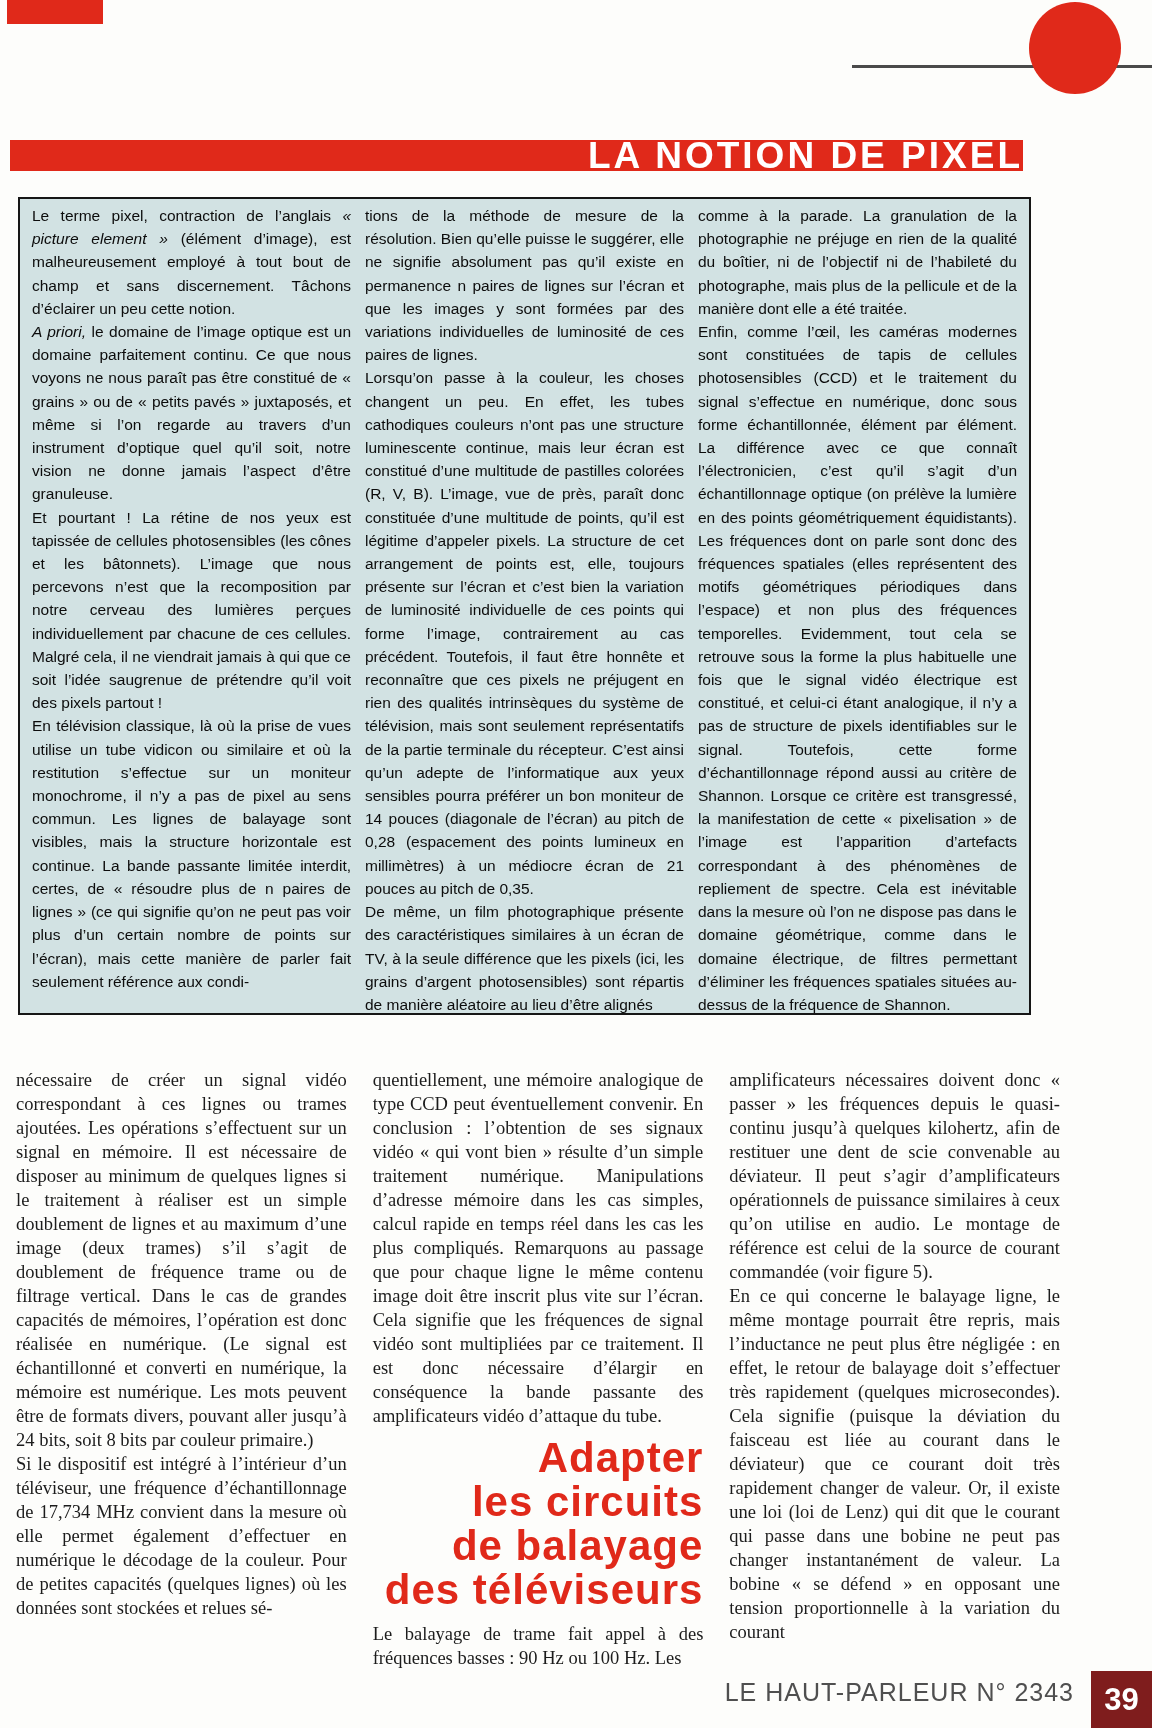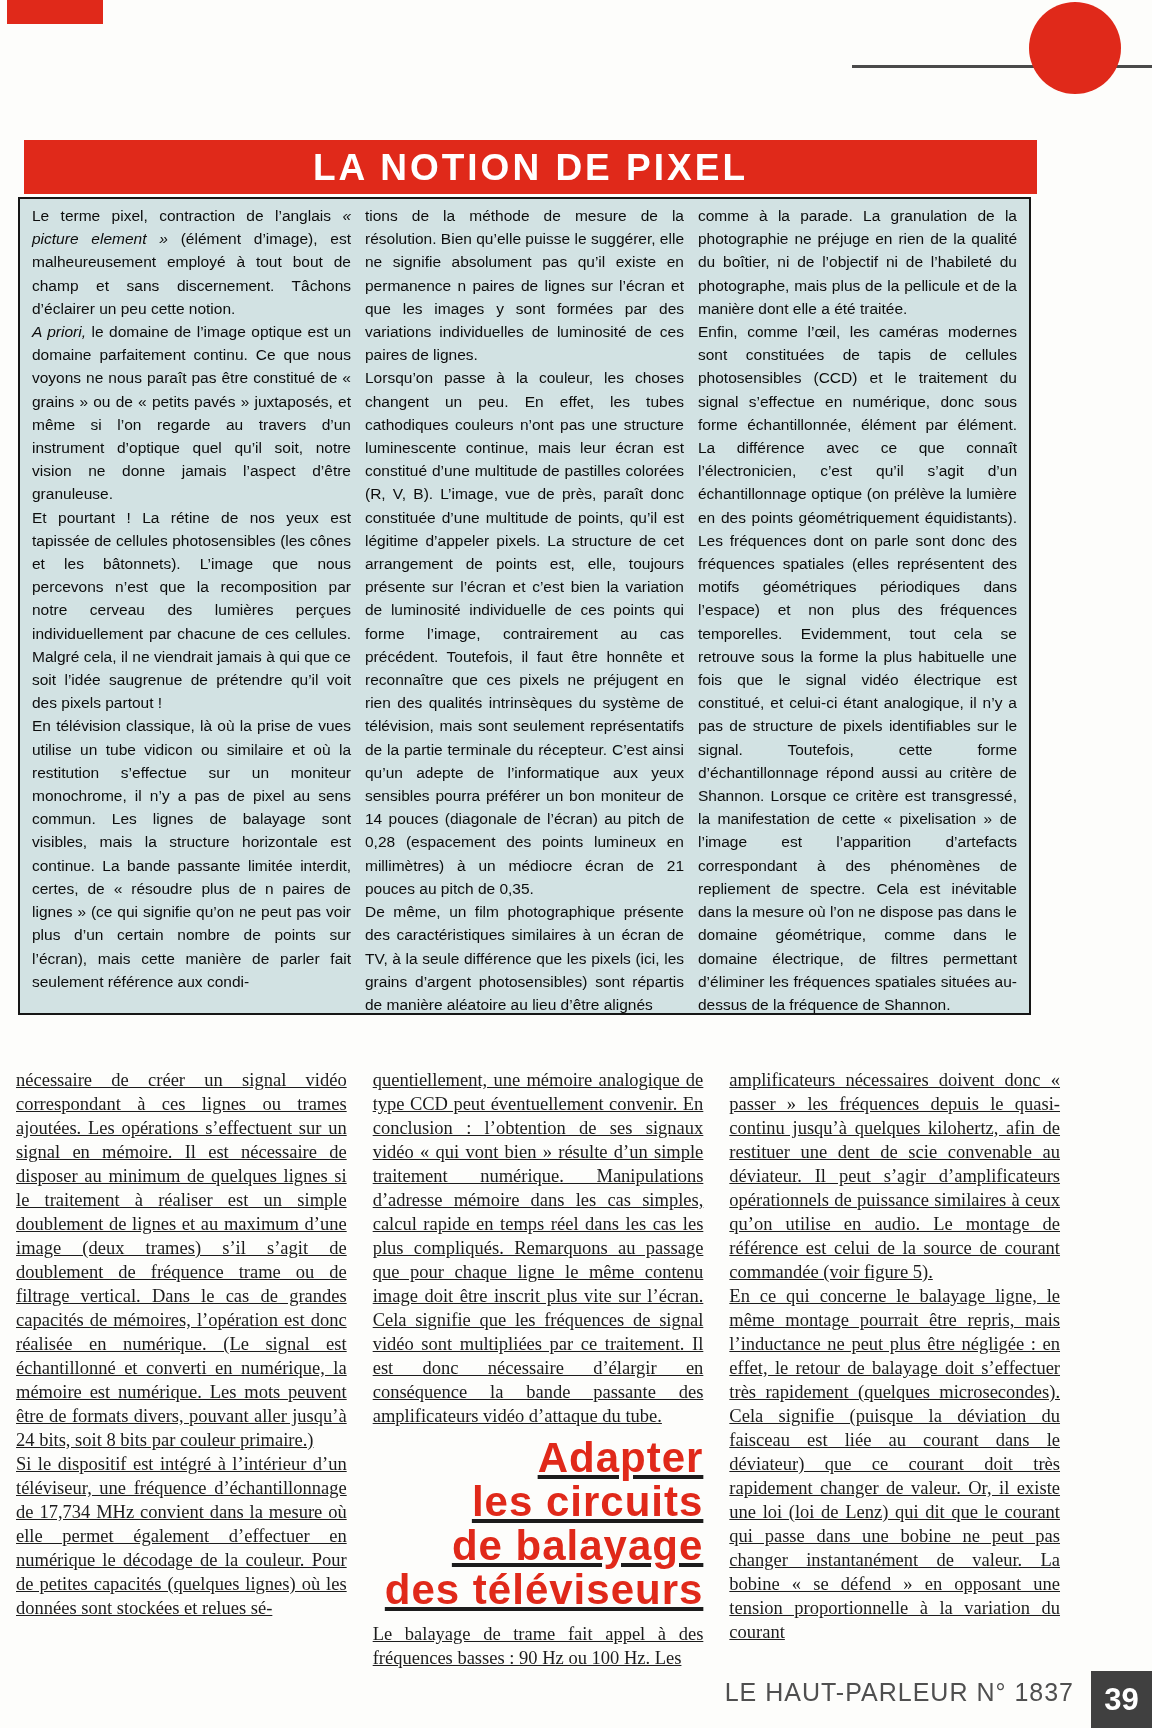--- a/index.html
+++ b/index.html
@@ -23,23 +23,23 @@
   .logo-rule{position:absolute;left:852px;top:65px;width:300px;height:3px;background:#4a4a4a;z-index:1;}
   .logo-circle{position:absolute;left:1029px;top:2px;width:92px;height:92px;border-radius:50%;background:var(--accent);z-index:2;}
   .logo-text{
     position:absolute;left:849px;top:2px;z-index:3;
     font-size:62px;font-weight:bold;letter-spacing:-1px;
     color:var(--logo-gray);
     text-shadow:-3px 3px 0 var(--logo-teal);
   }
   
   .banner{
-    position:absolute;left:24px;top:140px;width:1013px;height:54px;
+    position:absolute;left:10px;top:140px;width:1013px;height:31px;
     background:var(--accent);
-    display:flex;align-items:center;justify-content:center;
+    display:flex;align-items:center;justify-content:flex-end;
   }
   .banner-title{
     color:#ffffff;font-weight:bold;font-size:37px;letter-spacing:3px;line-height:1;
   }
   
   .intro-box{
     position:absolute;left:18px;top:197px;width:1013px;height:818px;
     background:var(--box-bg);border:2px solid #161616;
     padding:5px 12px;display:flex;gap:14px;overflow:hidden;
   }
@@ -48,36 +48,36 @@
   }
   .intro-col p{margin:0;}
   .it{font-style:italic;}
   
   .body-section{
     position:absolute;left:16px;top:1068px;width:1044px;
     display:flex;gap:26px;
     font-family:"Liberation Serif",serif;font-size:18.5px;line-height:24px;
     color:#1c1c1c;text-align:justify;
   }
-  .body-col{flex:1;text-decoration:underline;}
+  .body-col{flex:1;}
   .body-col p{margin:0;}
   .section-heading{
     font-family:"Liberation Sans",sans-serif;
     font-size:42px;line-height:44px;font-weight:bold;
     color:var(--accent);letter-spacing:1px;text-align:right;
     margin:8px 0 10px 0;
   }
   
   .footer-journal{
     position:absolute;right:78px;top:1678px;
     font-size:25px;letter-spacing:1px;color:var(--footer-gray);
   }
   .page-badge{
     position:absolute;left:1091px;top:1671px;width:61px;height:57px;
-    background:#404040;color:#ffffff;
+    background:#7f1d1d;color:#ffffff;
     display:flex;align-items:center;justify-content:center;
     font-size:31px;font-weight:bold;
   }
 </style>
 </head>
 <body>
 
 <div class="page">
 
   <div class="corner-mark"></div>
@@ -121,16 +121,16 @@
         <div>des téléviseurs</div>
       </div>
       <p>Le balayage de trame fait appel à des fréquences basses : 90 Hz ou 100 Hz. Les</p>
     </div>
     <div class="body-col">
       <p>amplificateurs nécessaires doivent donc « passer » les fréquences depuis le quasi-continu jusqu’à quelques kilohertz, afin de restituer une dent de scie convenable au déviateur. Il peut s’agir d’amplificateurs opérationnels de puissance similaires à ceux qu’on utilise en audio. Le montage de référence est celui de la source de courant commandée (voir figure 5).</p>
       <p>En ce qui concerne le balayage ligne, le même montage pourrait être repris, mais l’inductance ne peut plus être négligée : en effet, le retour de balayage doit s’effectuer très rapidement (quelques microsecondes). Cela signifie (puisque la déviation du faisceau est liée au courant dans le déviateur) que ce courant doit très rapidement changer de valeur. Or, il existe une loi (loi de Lenz) qui dit que le courant qui passe dans une bobine ne peut pas changer instantanément de valeur. La bobine « se défend » en opposant une tension proportionnelle à la variation du courant</p>
     </div>
   </div>
 
-  <div class="footer-journal">LE HAUT-PARLEUR N° 1837</div>
+  <div class="footer-journal">LE HAUT-PARLEUR N° 2343</div>
   <div class="page-badge">39</div>
 
 </div>
 
 </body></html>

